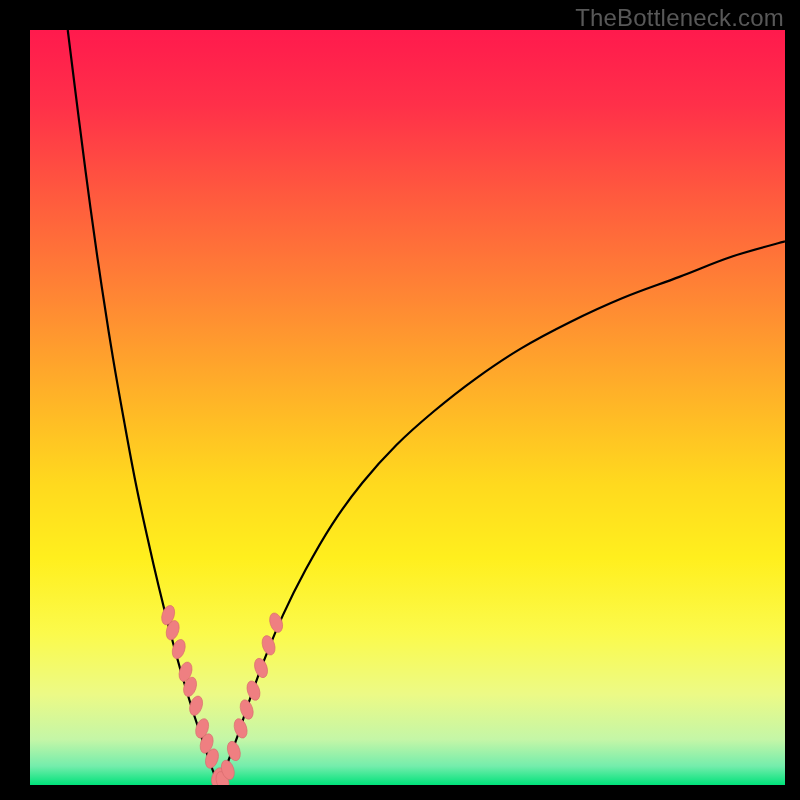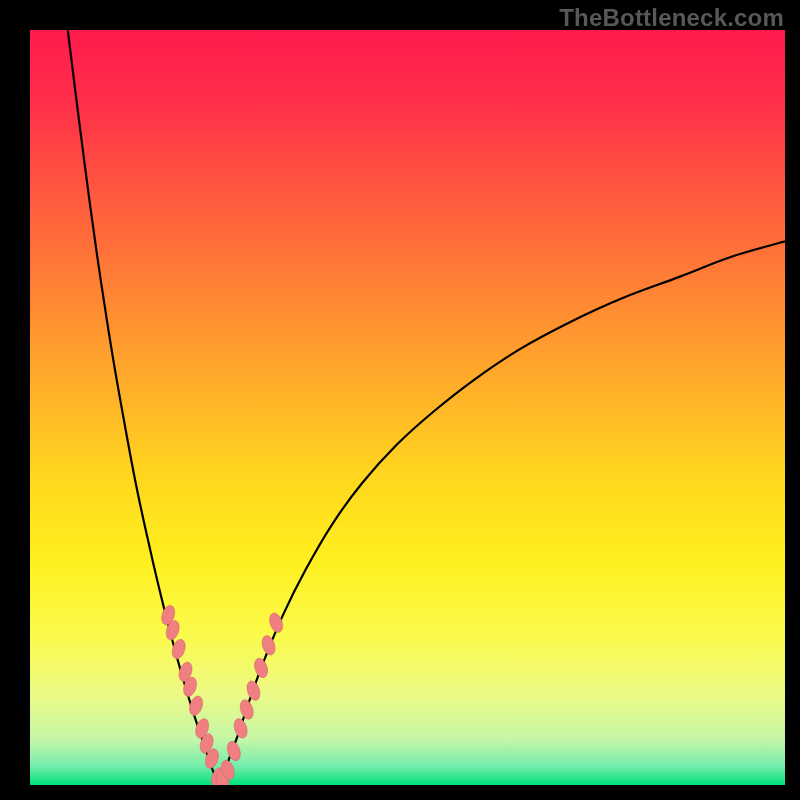--- a/index.html
+++ b/index.html
@@ -40,21 +40,21 @@
     top: 0;
     width: 100%;
     height: 100%;
   }
   .watermark {
     position: absolute;
     top: 4px;
     right: 16px;
     color: #585858;
     font-size: 24px;
-    font-weight: 700;
+    font-weight: 400;
     letter-spacing: 0.2px;
   }
 </style>
 </head>
 <body>
 
 <div class="frame">
 
   <div class="watermark">TheBottleneck.com</div>
 

